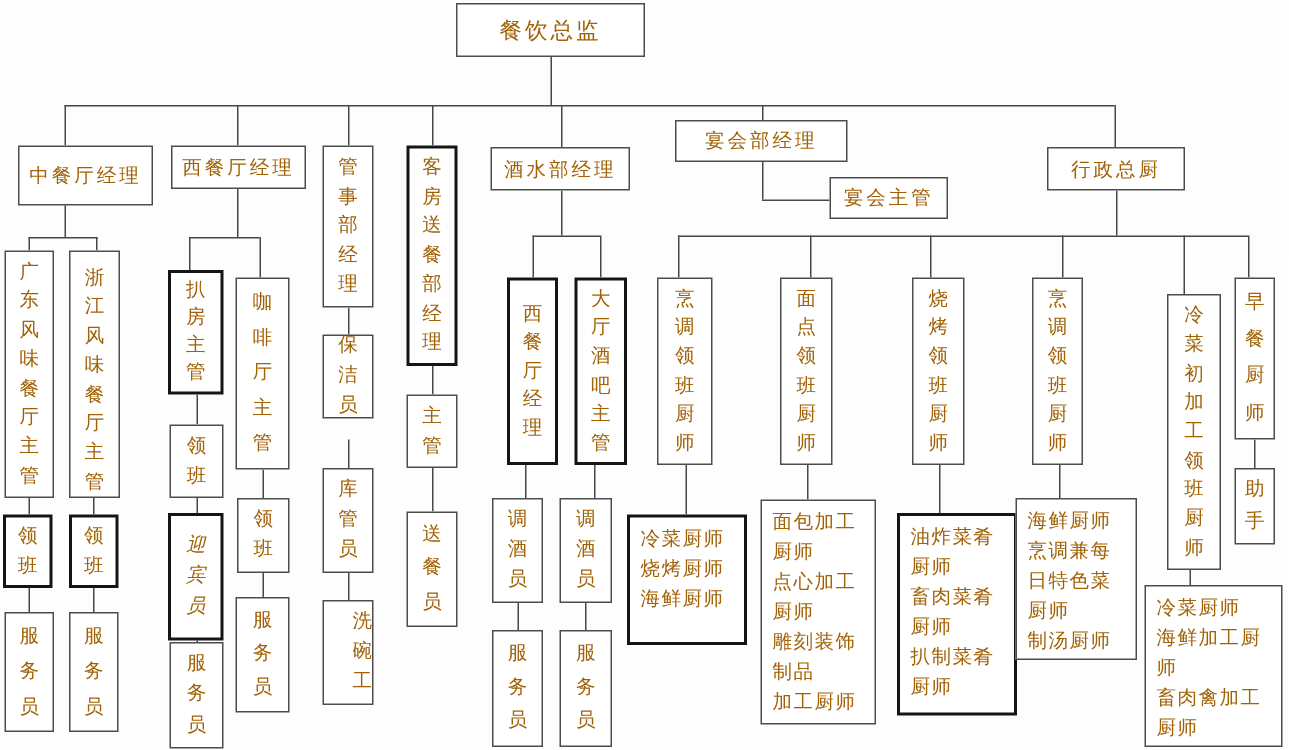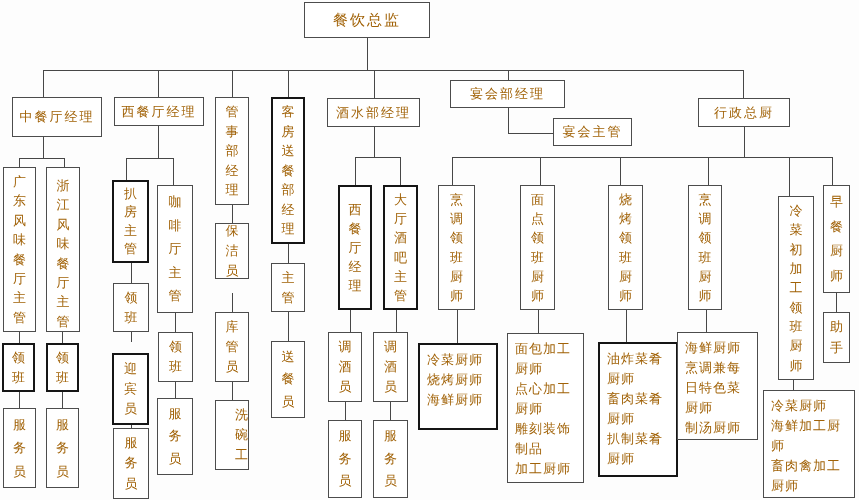--- a/index.html
+++ b/index.html
@@ -134,21 +134,21 @@
       </div>
       <div class="node v bold" style="left: 112px; top: 180px; width: 37px; height: 83px; align-items: center;">
         <span style="line-height: 18.25px;">扒房主管</span>
       </div>
       <div class="node v" style="left: 157px; top: 185px; width: 36px; height: 128px;">
         <span style="line-height: 23.6px;">咖啡厅主管</span>
       </div>
       <div class="node v" style="left: 113px; top: 283px; width: 36px; height: 49px;">
         <span style="line-height: 19.5px;">领班</span>
       </div>
-      <div class="node v bold" style="left: 112px; top: 353px; width: 37px; height: 72px;">
+      <div class="node v bold" style="left: 112px; top: 342px; width: 37px; height: 85px; font-style: italic;">
         <span style="line-height: 20.3333px;">迎宾员</span>
       </div>
       <div class="node v" style="left: 113px; top: 428px; width: 36px; height: 71px;">
         <span style="line-height: 20.3333px;">服务员</span>
       </div>
       <div class="node v" style="left: 158px; top: 332px; width: 35px; height: 50px;">
         <span style="line-height: 20px;">领班</span>
       </div>
       <div class="node v" style="left: 157px; top: 398px; width: 36px; height: 77px;">
         <span style="line-height: 22.3333px;">服务员</span>

